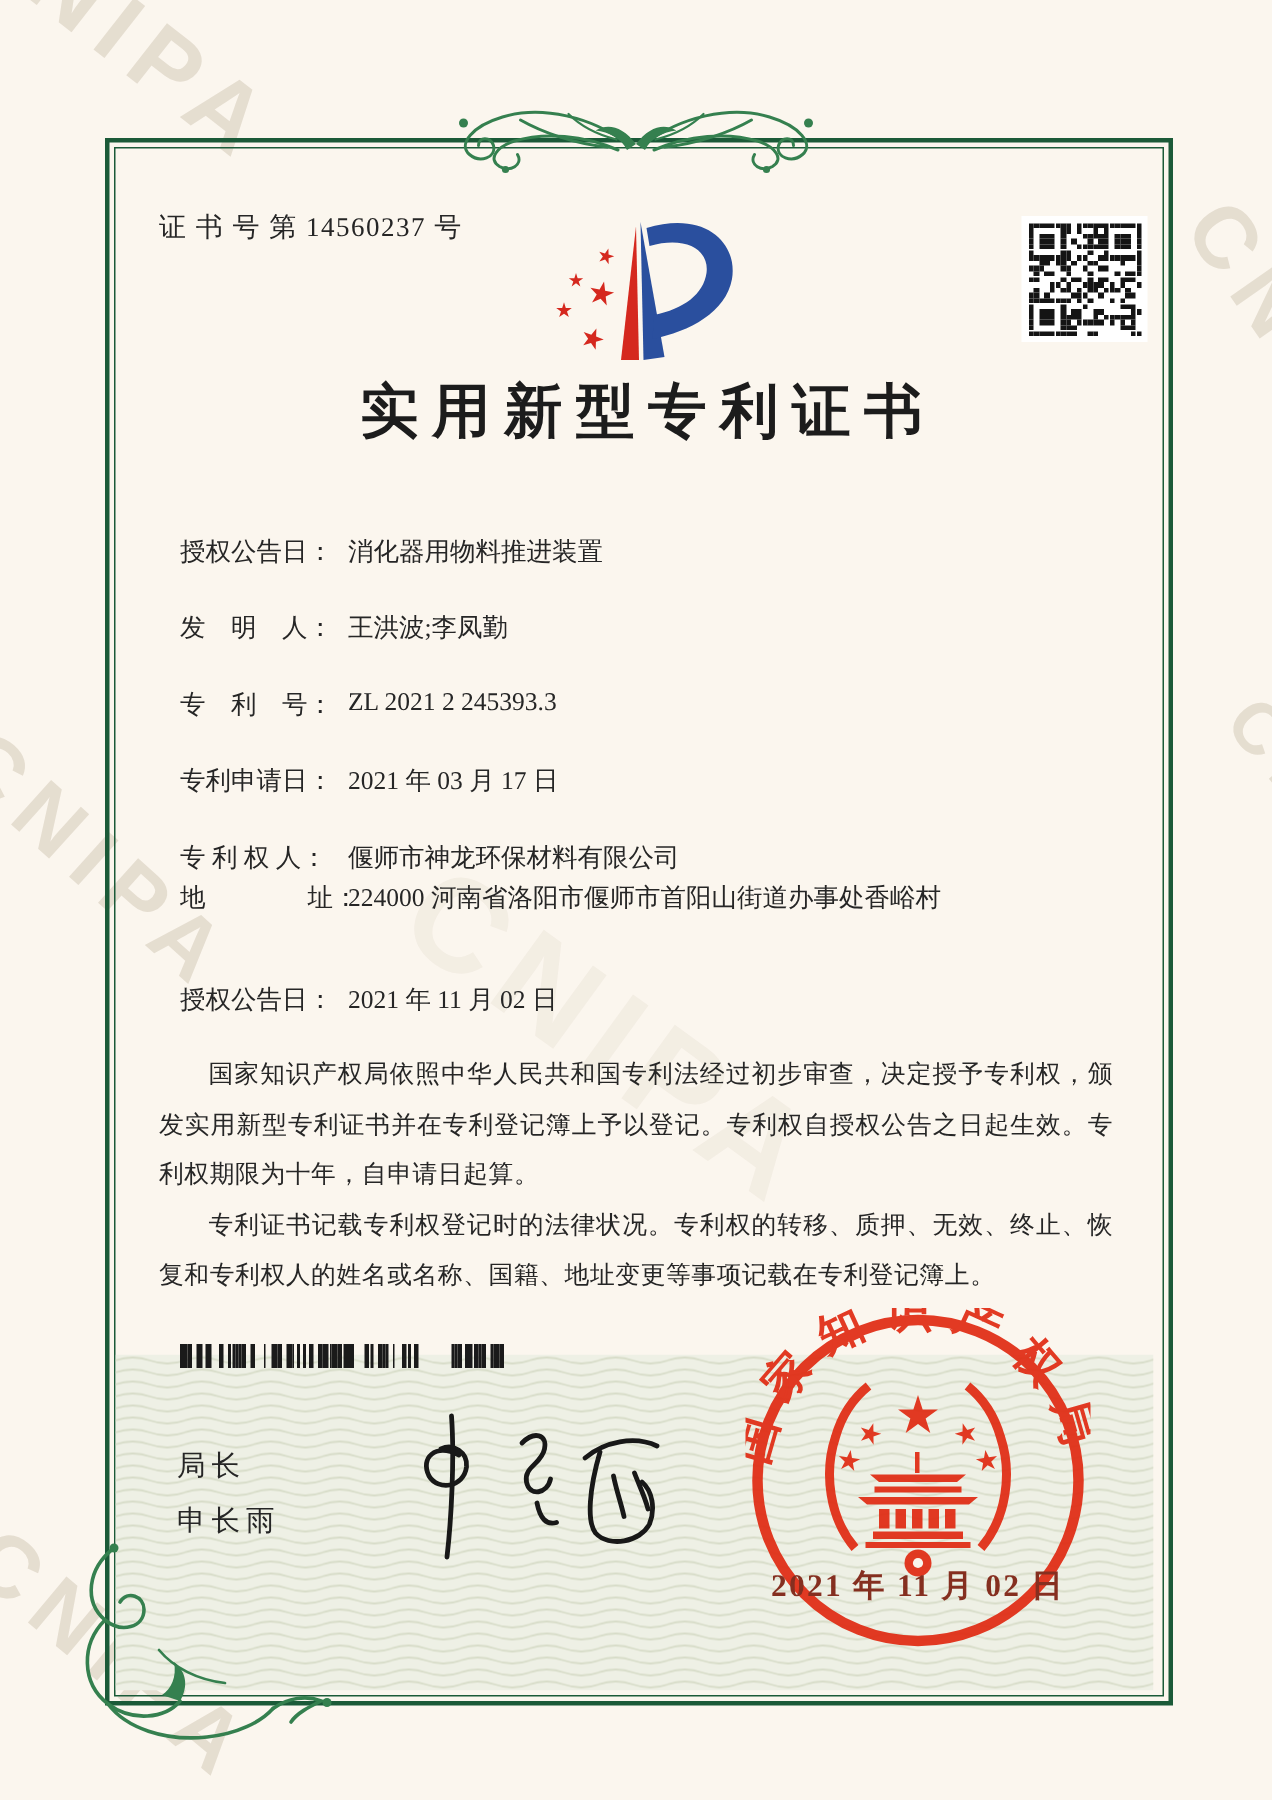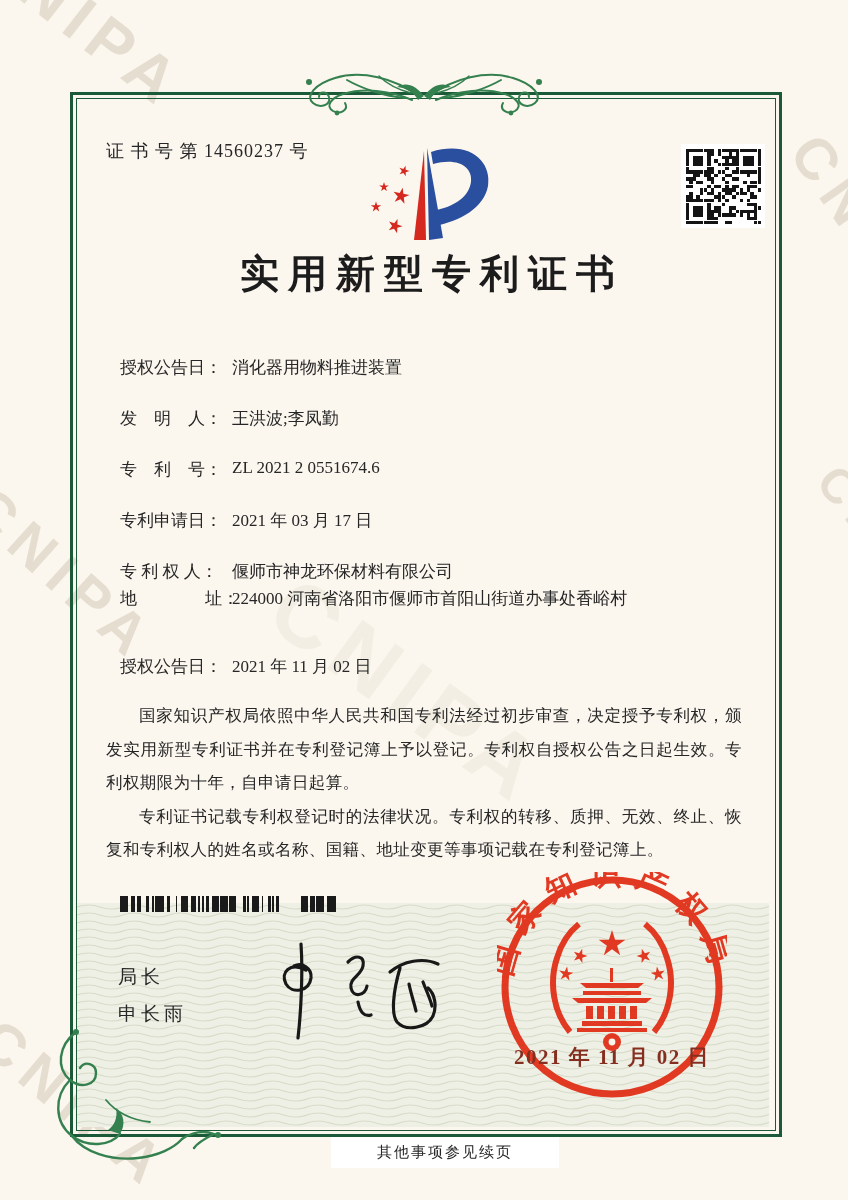--- a/index.html
+++ b/index.html
@@ -368,21 +368,21 @@
   <div class="frow" style="top:356px">
     <span class="lab">授权公告日：</span>
     <span class="val">消化器用物料推进装置</span>
   </div>
   <div class="frow" style="top:407px">
     <span class="lab">发　明　人：</span>
     <span class="val">王洪波;李凤勤</span>
   </div>
   <div class="frow" style="top:458px">
     <span class="lab">专　利　号：</span>
-    <span class="val">ZL 2021 2 0551674.6</span>
+    <span class="val">ZL 2021 2 245393.3</span>
   </div>
   <div class="frow" style="top:509px">
     <span class="lab">专利申请日：</span>
     <span class="val">2021 年 03 月 17 日</span>
   </div>
   <div class="frow" style="top:560px">
     <span class="lab">专 利 权 人：</span>
     <span class="val">偃师市神龙环保材料有限公司</span>
   </div>
   <div class="frow" style="top:587px">
@@ -548,15 +548,14 @@
         <rect x="80" y="156" width="70" height="4"></rect>
         <circle cx="115" cy="170" r="9"></circle>
         <circle cx="115" cy="170" r="3.4" fill="#fbf6ee"></circle>
         <path d="M73,160 C56,140 52,110 60,86 C64,72 72,60 82,52" fill="none" stroke="#e02a12" stroke-width="6"></path>
         <path d="M157,160 C174,140 178,110 170,86 C166,72 158,60 148,52" fill="none" stroke="#e02a12" stroke-width="6"></path>
       </g>
       <text x="115" y="192" text-anchor="middle" font-size="21" font-weight="bold" fill="#7d1f10" letter-spacing="1.5" font-family="Liberation Serif, DejaVu Serif, serif">2021 年 11 月 02 日</text>
     </g>
   </svg>
 
-  <div class="continuation">其他事项参见续页</div>
 
 </div>
 
 </body></html>

